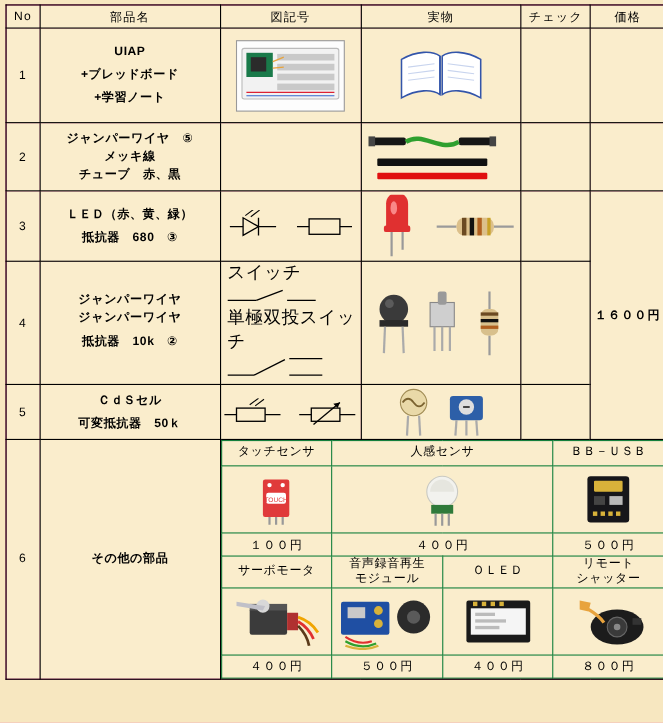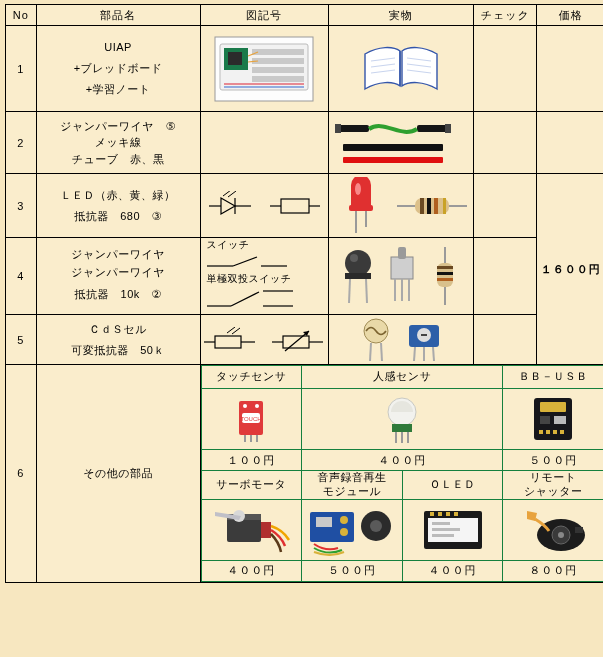--- a/index.html
+++ b/index.html
@@ -43,20 +43,21 @@
   .col-real{width:142px;}
   .col-chk{width:62px;}
   .col-price{width:66px;}
 
   .cell-name{
     text-align:left;
     padding:6px 8px;
     line-height:1.9;
     font-size:12px;
     letter-spacing:0.5px;
+    font-weight:bold;
   }
   .cell-no{font-size:13px;letter-spacing:1px;}
   .price{font-size:12px;letter-spacing:1px;font-weight:bold;}
 
   .r1{height:86px;}
   .r2{height:62px;}
   .r3{height:64px;}
   .r4{height:76px;}
   .r5{height:50px;}
 
@@ -74,21 +75,21 @@
     text-align:center;
   }
   .inner-label{height:22px;letter-spacing:0.5px;line-height:1.25;}
   .inner-img{height:60px;}
   .inner-price{height:20px;font-size:12px;letter-spacing:1px;}
 
   
   .pic{display:flex;align-items:center;justify-content:center;gap:6px;}
   svg{display:block;}
   .symrow{display:flex;align-items:center;justify-content:center;gap:14px;}
-  .symlabel{font-size:10px;text-align:left;padding-left:6px;letter-spacing:0.5px;}
+  .symlabel{font-size:16px;text-align:left;padding-left:6px;letter-spacing:0.5px;}
   .symline{display:flex;align-items:center;gap:8px;padding:2px 0 2px 4px;}
 </style>
 </head>
 <body>
 
 <div class="sheet">
   <table class="parts">
     <colgroup>
       <col class="col-no">
         <col class="col-name">

